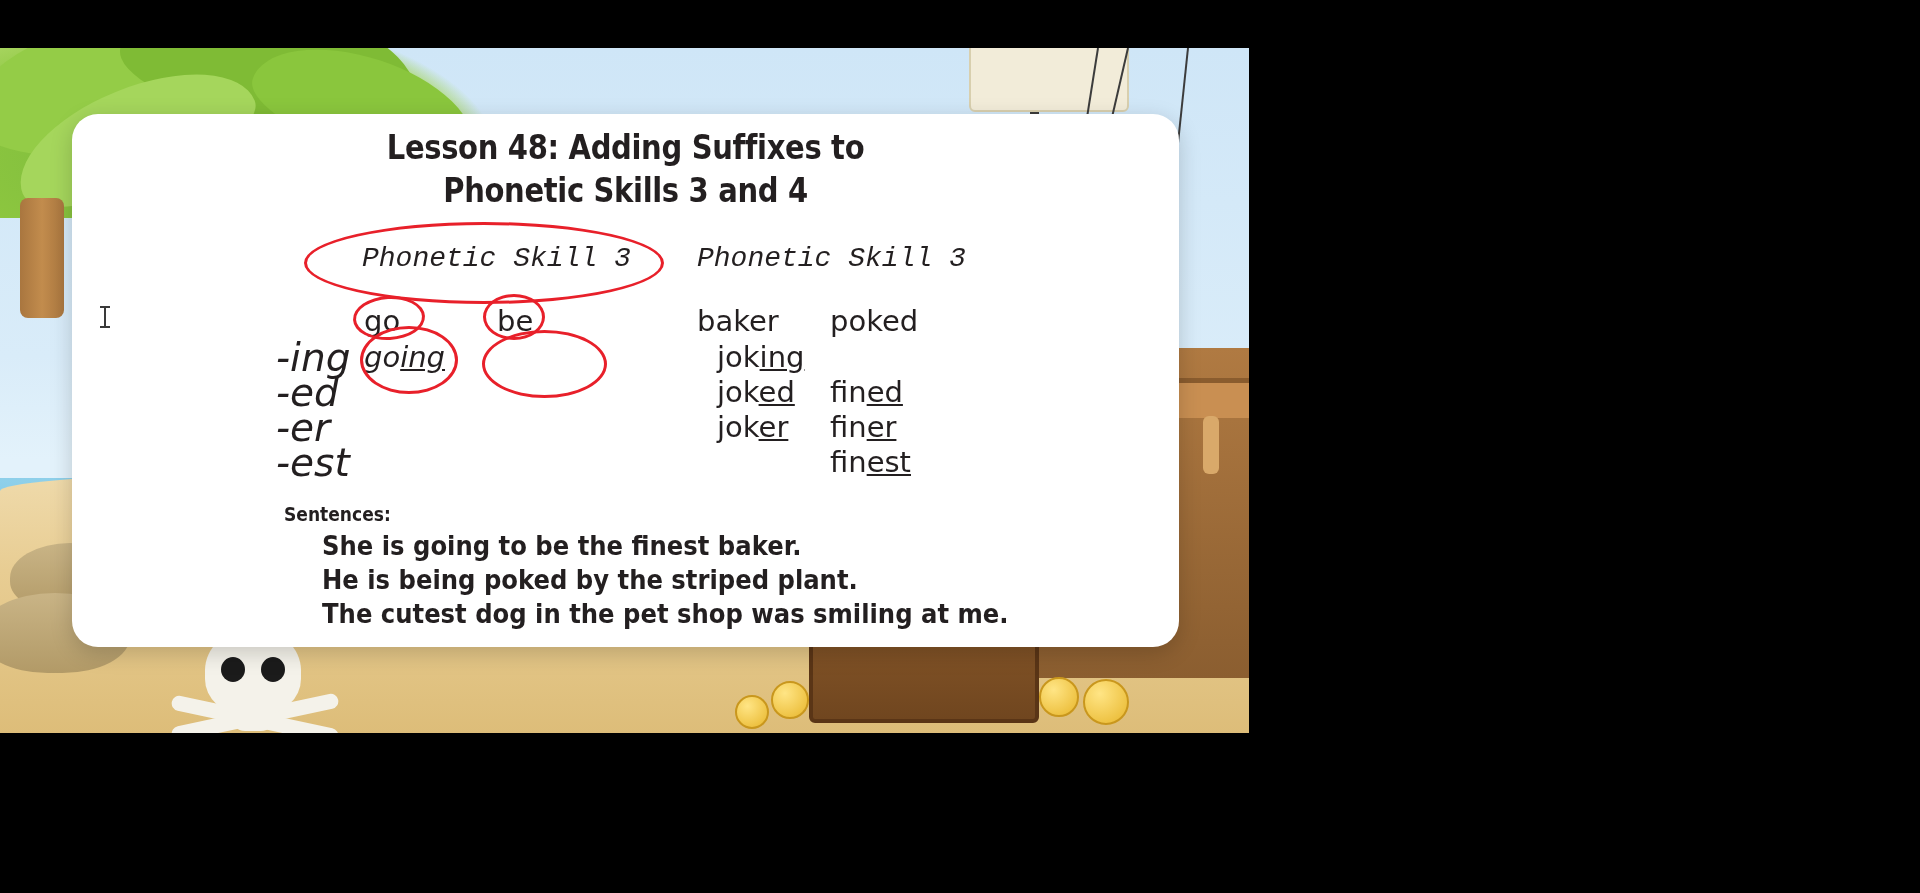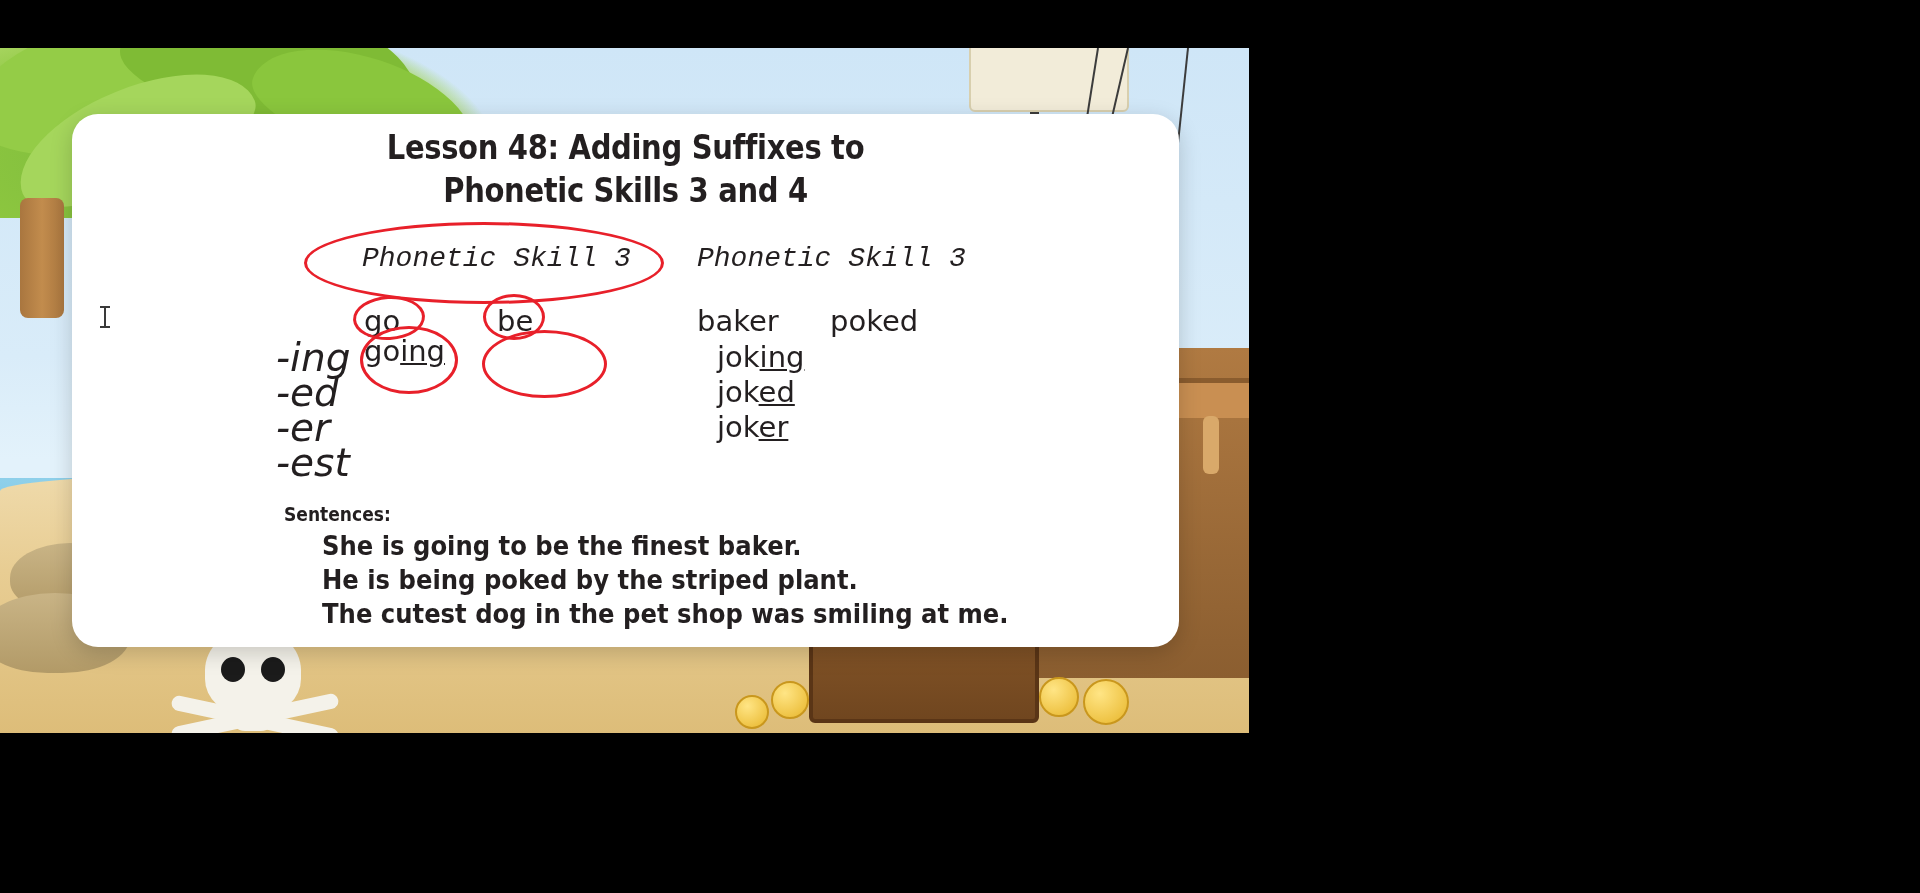--- a/index.html
+++ b/index.html
@@ -285,31 +285,37 @@
         <div class="word-col" id="base-joke" style="left:625px; top:190px;">baker</div>
         <div class="word-col" id="base-fine" style="left:758px; top:190px;">poked</div>
 
         <div class="suffix-col" id="suffix-list">
             <div>-ing</div>
             <div>-ed</div>
             <div>-er</div>
             <div>-est</div>
           </div>
 
-        <div class="word-col" id="col-go" style="top:220px;">
+        <div class="word-col" id="col-go" style="top:226px;font-style:italic;">
             <div><span>go</span><span class="u">ing</span></div>
             <div class="blank">&nbsp;</div>
             <div class="blank">&nbsp;</div>
             <div class="blank">&nbsp;</div>
           </div>
         <div class="word-col" id="col-joke" style="top:226px;">
             <div><span>jok</span><span class="u">ing</span></div>
             <div><span>jok</span><span class="u">ed</span></div>
             <div><span>jok</span><span class="u">er</span></div>
             <div class="blank">&nbsp;</div>
+          </div>
+        <div class="word-col" id="col-fine" style="top:226px;">
+            <div class="blank">&nbsp;</div>
+            <div><span>fin</span><span class="u">ed</span></div>
+            <div><span>fin</span><span class="u">er</span></div>
+            <div><span>fin</span><span class="u">est</span></div>
           </div>
 
         <div class="sentences-label">Sentences:</div>
         <div class="sentences" id="sentence-list">
             <div>She is going to be the finest baker.</div>
             <div>He is being poked by the striped plant.</div>
             <div>The cutest dog in the pet shop was smiling at me.</div>
           </div>
 
         <div id="annotations">

